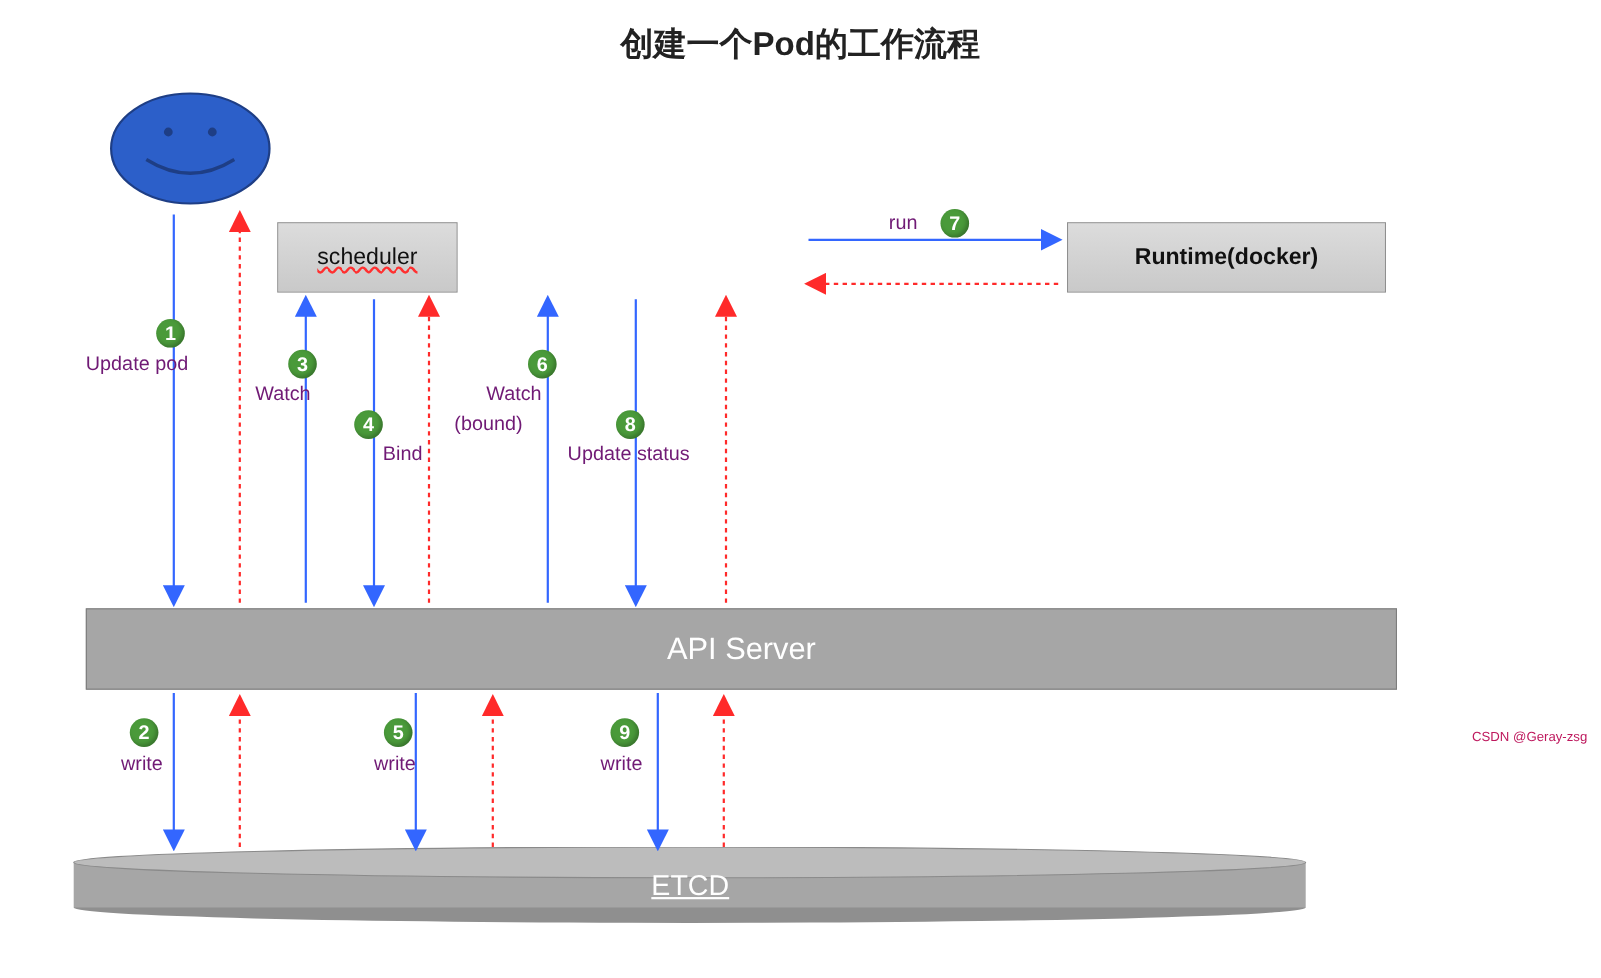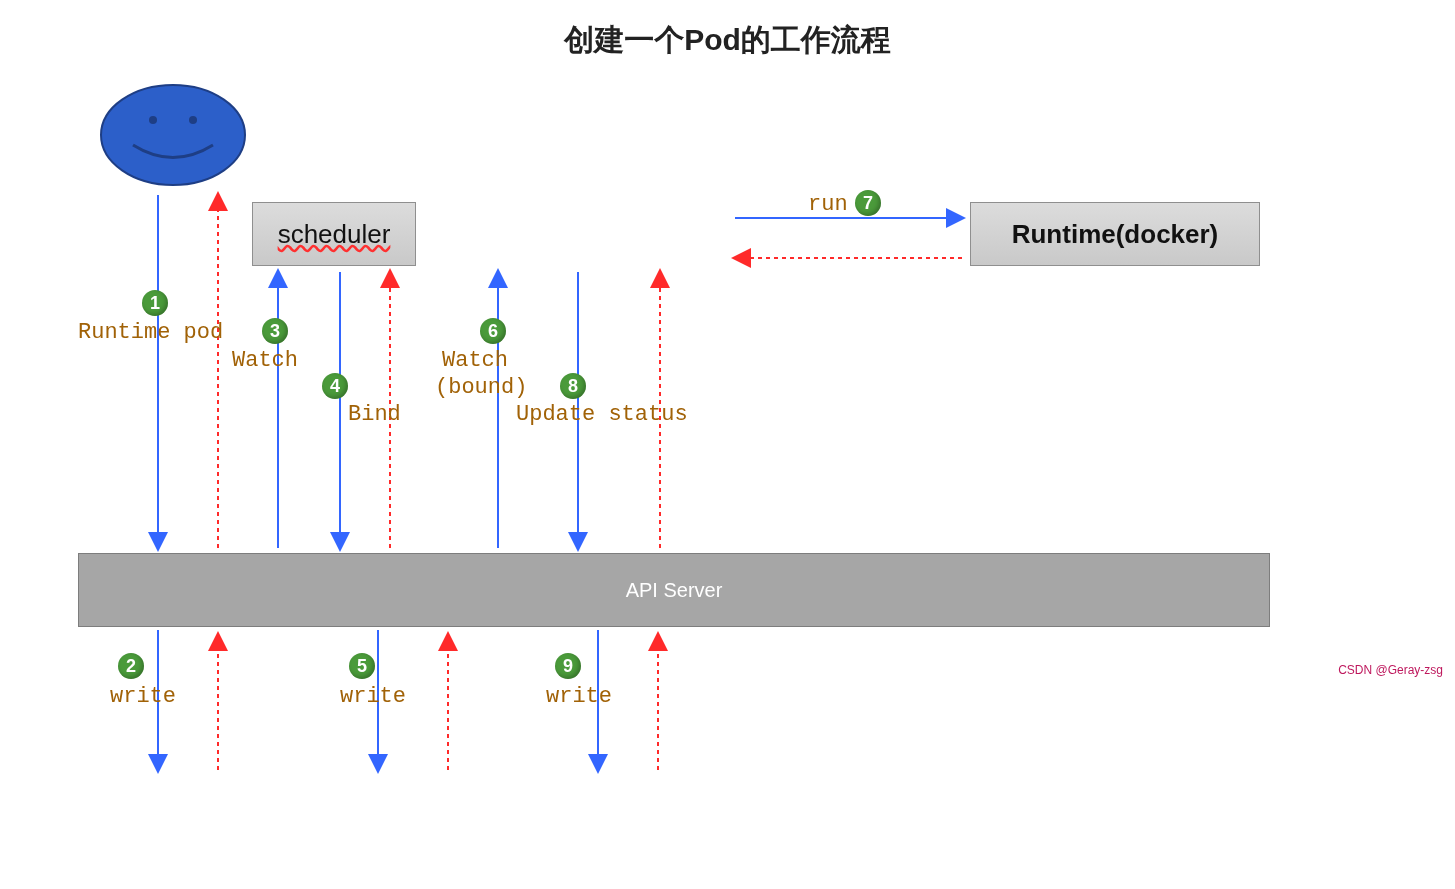--- a/index.html
+++ b/index.html
@@ -1,25 +1,25 @@
 <!DOCTYPE html>
 <html><head>
 <meta charset="utf-8">
 <style>
   html,body{margin:0;padding:0;width:1455px;height:889px;background:#fff;font-family:"Microsoft YaHei","Segoe UI",Arial,sans-serif;color:#222;}
   .canvas{position:relative;width:1455px;height:685px;}
   .title{position:absolute;left:0;right:0;top:20px;text-align:center;font-size:30px;font-weight:700;}
-  .box{position:absolute;background:linear-gradient(#dcdcdc,#c9c9c9);border:1px solid #8f8f8f;display:flex;align-items:center;justify-content:center;font-size:26px;color:#111;}
-  .api{position:absolute;background:#a6a6a6;border:1px solid #7d7d7d;color:#fff;display:flex;align-items:center;justify-content:center;font-size:20px;}
+  .box{position:absolute;background:linear-gradient(#dcdcdc,#c9c9c9);border:1px solid #8f8f8f;display:flex;align-items:center;justify-content:center;font-size:21px;color:#111;}
+  .api{position:absolute;background:#a6a6a6;border:1px solid #7d7d7d;color:#fff;display:flex;align-items:center;justify-content:center;font-size:28px;}
   .etcd-wrap{position:absolute;}
   .etcd-wrap svg{display:block;}
   .etcd-label{position:absolute;left:50%;top:50%;transform:translate(-50%,-50%);color:#fff;font-size:26px;text-decoration:underline;}
   .smiley{position:absolute;}
   .badge{position:absolute;width:26px;height:26px;border-radius:50%;background:#4a9a3a;color:#fff;font-size:18px;font-weight:600;display:flex;align-items:center;justify-content:center;box-shadow:inset -2px -2px 4px rgba(0,0,0,0.25);}
-  .lbl{position:absolute;font-size:22px;color:#a16207;white-space:pre;font-family:Liberation Mono, monospace;}
+  .lbl{position:absolute;font-size:18px;color:#701a75;white-space:pre;}
   .watermark{position:absolute;right:12px;bottom:8px;font-size:12px;color:#be185d;}
   svg.arrows{position:absolute;left:0;top:0;width:1455px;height:889px;pointer-events:none;}
   .redline{stroke:#ff2a2a;stroke-width:2;stroke-dasharray:4 4;}
   .blueline{stroke:#3366ff;stroke-width:2;}
   .underline-red{text-decoration:underline;text-decoration-color:#ff3030;text-decoration-style:wavy;}
 </style>
 </head>
 <body>
 
 <div class="canvas">
@@ -39,20 +39,28 @@
     <span class="underline-red">scheduler</span>
   </div>
   <div class="box" style="left:970px;top:202px;width:288px;height:62px;font-weight:bold;">
     <span>Runtime(docker)</span>
   </div>
 
   <div class="api" style="left:78px;top:553px;width:1190px;height:72px;">
     <span>API Server</span>
   </div>
 
+  <div class="etcd-wrap" style="left:60px;top:770px;width:1135px;height:70px;">
+    <svg width="1135" height="70" viewBox="0 0 1135 70">
+      <ellipse cx="567" cy="55" rx="560" ry="14" fill="#8f8f8f"></ellipse>
+      <rect x="7" y="14" width="1120" height="41" fill="#a6a6a6"></rect>
+      <ellipse cx="567" cy="14" rx="560" ry="14" fill="#bcbcbc" stroke="#8a8a8a"></ellipse>
+    </svg>
+    <div class="etcd-label">ETCD</div>
+  </div>
 
   <svg class="arrows">
     <defs>
       <marker id="ab" markerWidth="10" markerHeight="10" refX="8" refY="5" orient="auto">
         <path d="M0,0 L10,5 L0,10 z" fill="#3366ff"></path>
       </marker>
       <marker id="ar" markerWidth="10" markerHeight="10" refX="8" refY="5" orient="auto">
         <path d="M0,0 L10,5 L0,10 z" fill="#ff2a2a"></path>
       </marker>
     </defs>
@@ -85,25 +93,25 @@
   <div class="badge" style="left:142px;top:290px;">1</div>
   <div class="badge" style="left:262px;top:318px;">3</div>
   <div class="badge" style="left:322px;top:373px;">4</div>
   <div class="badge" style="left:480px;top:318px;">6</div>
   <div class="badge" style="left:560px;top:373px;">8</div>
   <div class="badge" style="left:855px;top:190px;">7</div>
   <div class="badge" style="left:118px;top:653px;">2</div>
   <div class="badge" style="left:349px;top:653px;">5</div>
   <div class="badge" style="left:555px;top:653px;">9</div>
 
-  <div class="lbl" style="left:78px;top:320px;">Runtime pod</div>
+  <div class="lbl" style="left:78px;top:320px;">Update pod</div>
   <div class="lbl" style="left:232px;top:348px;">Watch</div>
   <div class="lbl" style="left:302px;top:402px;margin-left:46px;">Bind</div>
   <div class="lbl" style="left:442px;top:348px;">Watch</div>
-  <div class="lbl" style="left:435px;top:375px;">(bound)</div>
+  <div class="lbl" style="left:413px;top:375px;">(bound)</div>
   <div class="lbl" style="left:516px;top:402px;text-align:center;">Update status</div>
   <div class="lbl" style="left:808px;top:192px;">run</div>
   <div class="lbl" style="left:110px;top:684px;">write</div>
   <div class="lbl" style="left:340px;top:684px;">write</div>
   <div class="lbl" style="left:546px;top:684px;">write</div>
 
   <div class="watermark">CSDN @Geray-zsg</div>
 </div>
 
 </body></html>

